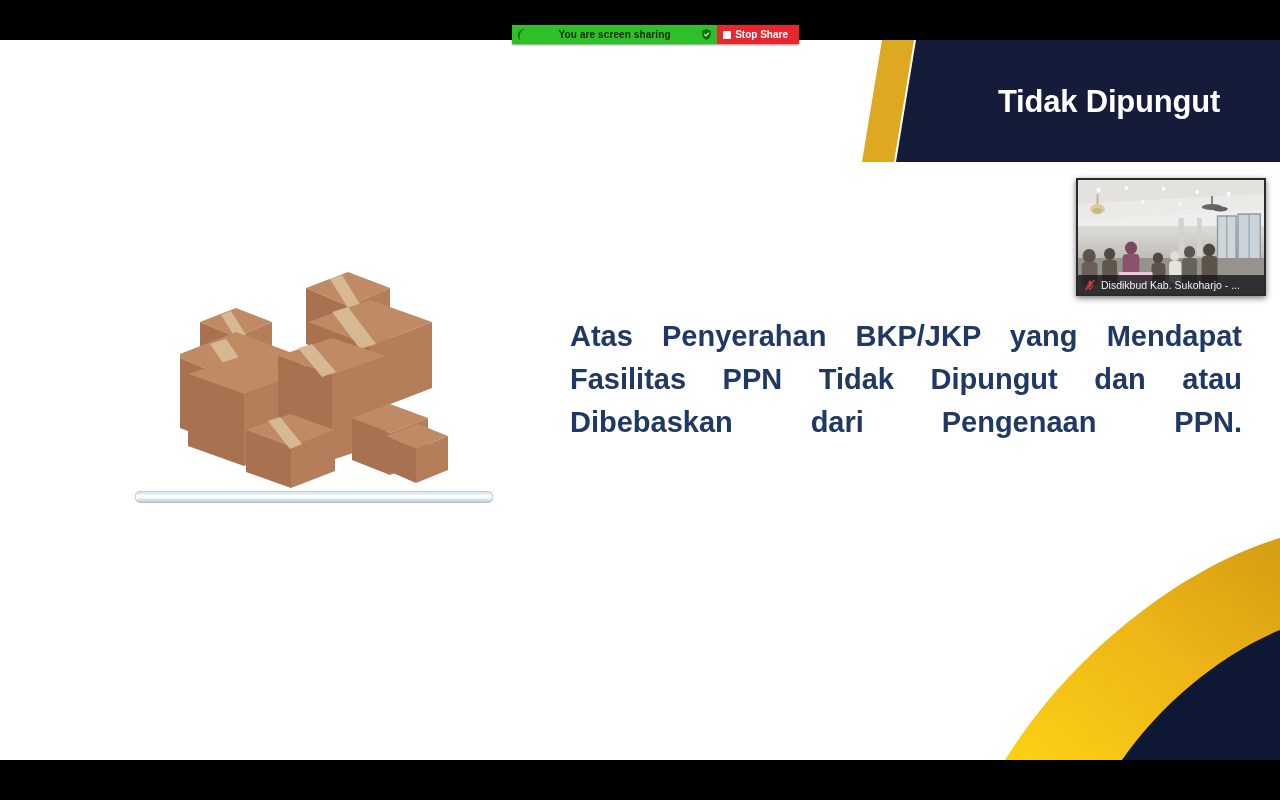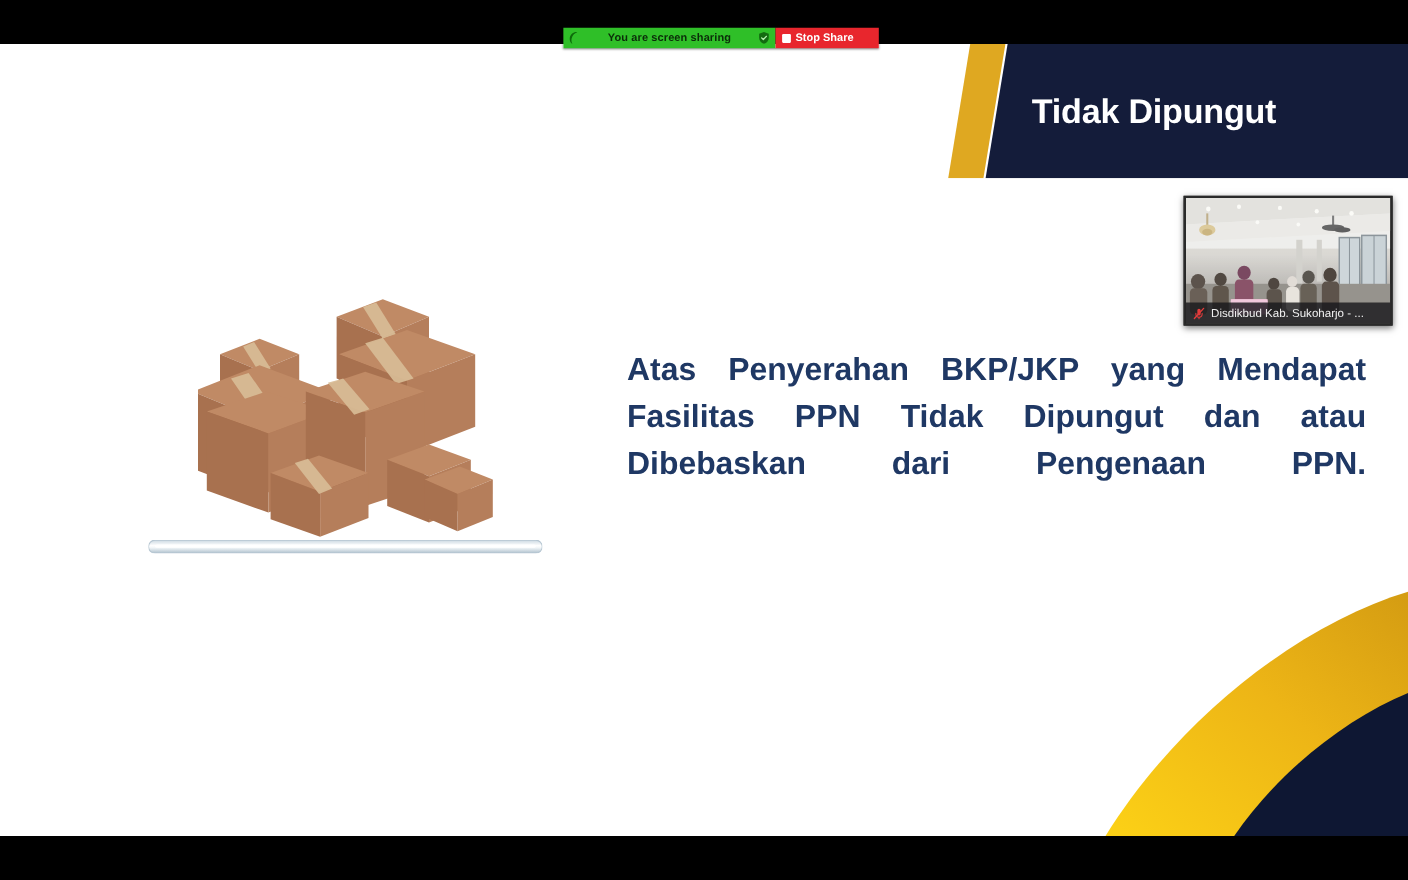--- a/index.html
+++ b/index.html
@@ -62,21 +62,21 @@
     height: 13px;
     flex: 0 0 13px;
     display: block;
   }
   .stop-share-btn {
     flex: 0 0 auto;
     background: #e8262d;
     display: flex;
     align-items: center;
     gap: 4px;
-    padding: 0 23px 0 6px;
+    padding: 0 11px 0 6px;
     border: none;
     cursor: pointer;
   }
   .stop-square-icon {
     width: 8px;
     height: 8px;
     background: #ffffff;
     flex: 0 0 8px;
     border-radius: 1px;
   }
@@ -128,20 +128,21 @@
   .title-text-wrap {
     position: absolute;
     top: 0;
     left: 78px;
     right: 0;
     height: 122px;
     display: flex;
     flex-direction: column;
     justify-content: center;
     padding-left: 0px;
+    text-align: center;
   }
   .title-line {
     color: #ffffff;
     font-size: 31px;
     font-weight: bold;
     line-height: 41px;
     letter-spacing: -0.2px;
     white-space: nowrap;
   }
 

